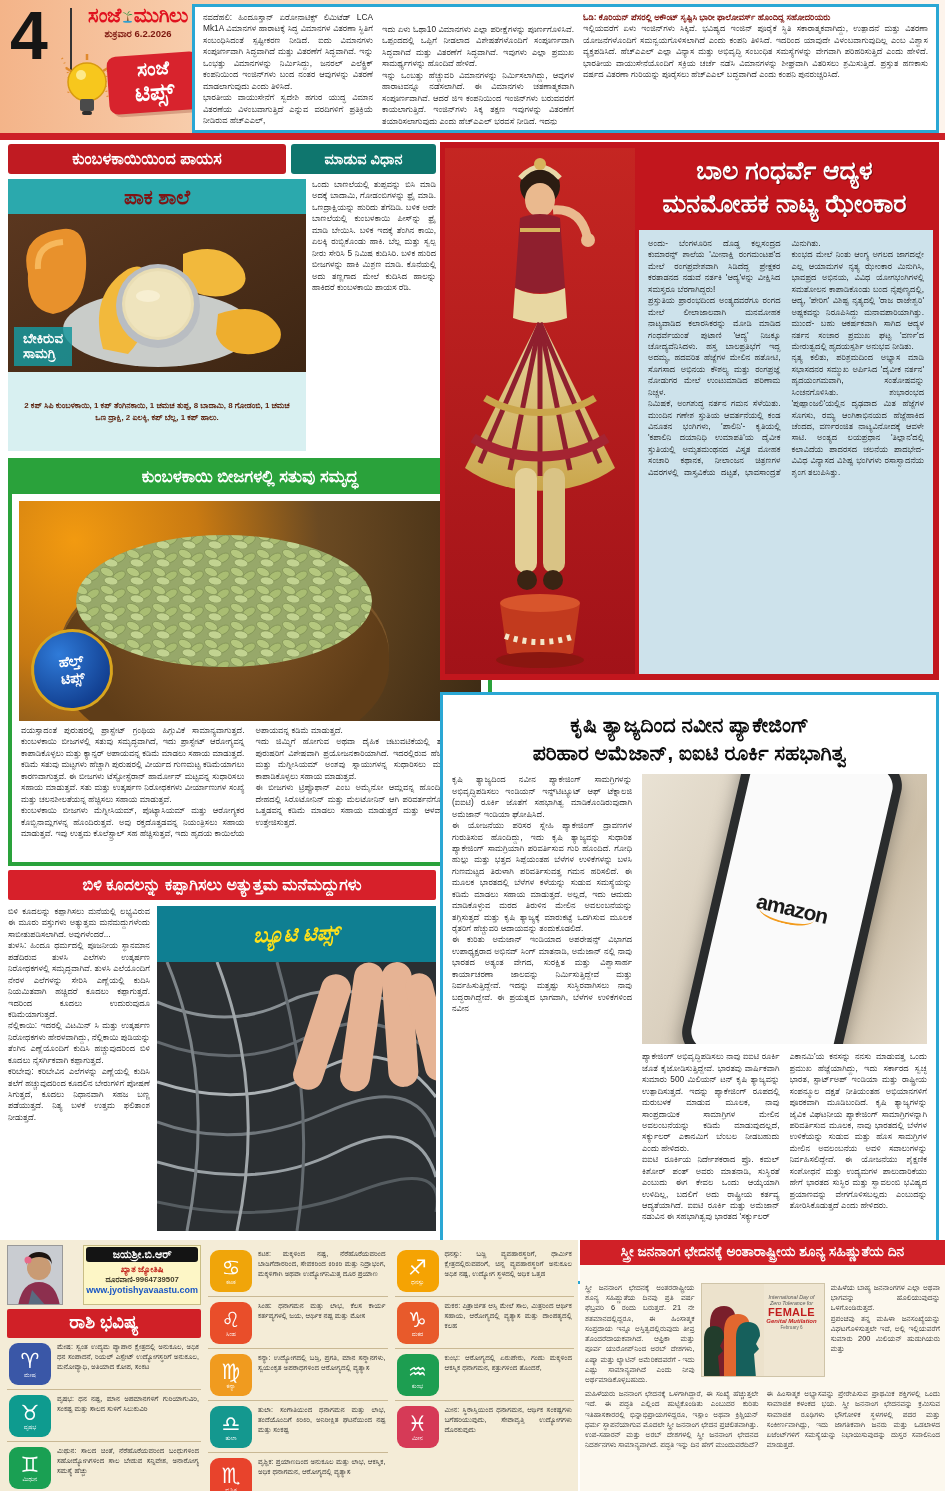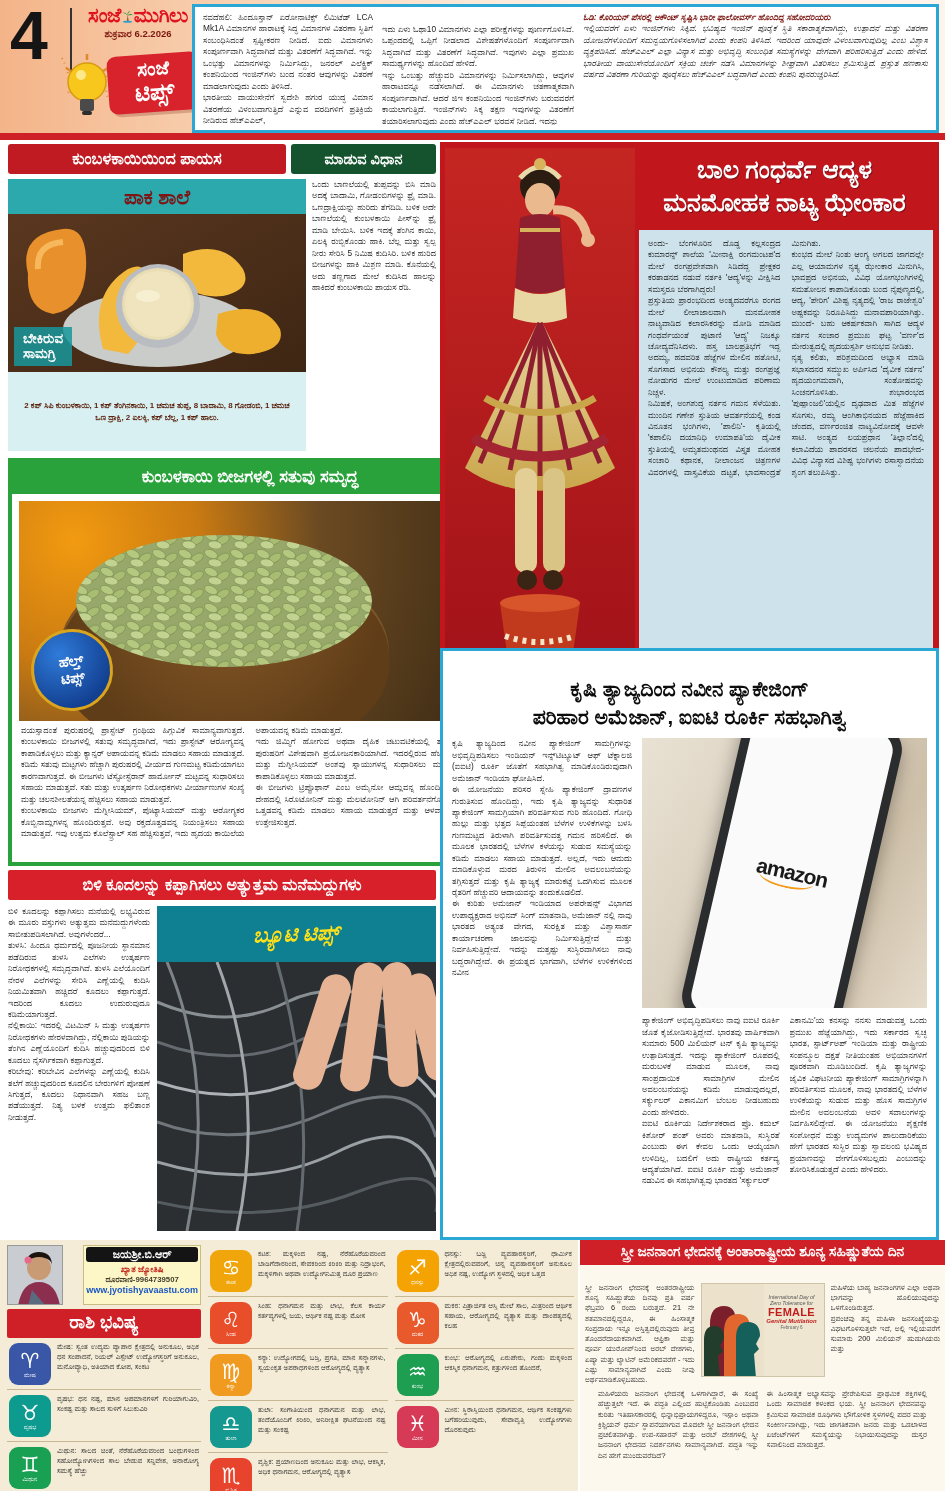--- a/index.html
+++ b/index.html
@@ -18,34 +18,34 @@
   .masthead .dt { font-size:9.5px; font-weight:bold; color:#7c170f; margin-top:1px;}
   #bulb { position:absolute; left:58px; top:48px; }
   #logo-badge { position:absolute; left:108px; top:54px; width:92px; padding:5px 4px 7px; background:#d8232d;
                 color:#fff; text-align:center; border-radius:9px; transform:rotate(-4deg);
                 box-shadow:3px 3px 0 rgba(120,30,20,.25); }
   #logo-badge .l1 { font-size:19px; font-weight:bold; line-height:1.05;}
   #logo-badge .l2 { font-size:23px; font-weight:bold; line-height:1.15;}
   #lead { position:absolute; left:192px; top:4px; width:747px; height:129px; background:#fff;
           border:3px solid #2aa7d4; padding:5px 8px; display:flex; gap:9px; }
   .lead-col { overflow:hidden; }
-  .lc1 { width:170px; } .lc2 { width:120px; } .lc3 { width:192px;margin-top:12px; } .lc4 { flex:1;font-style:italic; }
+  .lc1 { width:170px; } .lc2 { width:120px; } .lc3 { width:192px;margin-top:12px; } .lc4 { flex:1; }
   #cyanbox { background:#13aebf; color:#fff; text-align:center; padding:4px 2px 7px; margin-bottom:4px; }
   #cyanbox .c1 { font-size:17px; font-weight:bold; }
   #cyanbox .c2 { font-size:12.5px; font-weight:bold; margin-top:2px;}
   #cyanbox .c3 { font-size:12.5px; font-weight:bold; }
   .lead-kicker { font-weight:bold; color:#7c150f; }
   #redrule { position:absolute; left:0; top:133px; width:945px; height:7px; background:#cd2027; }
 
   
   #recipe { position:absolute; left:8px; top:144px; width:428px; height:310px; }
   .rec-heads { display:flex; gap:5px; }
   .h-red { width:278px; height:30px; background:#c01b22; color:#fff; font-weight:bold; font-size:16px;
            display:flex; align-items:center; justify-content:center; border-radius:3px;}
-  .h-brown { flex:1; height:30px; background:#14532d; color:#fff; font-weight:bold; font-size:14.5px;
+  .h-brown { flex:1; height:30px; background:#0f766e; color:#fff; font-weight:bold; font-size:14.5px;
            display:flex; align-items:center; justify-content:center; border-radius:3px;}
   .rec-body { display:flex; gap:6px; margin-top:5px; height:272px; }
   .rec-left { width:298px; background:#2ba9ad; position:relative; display:flex; flex-direction:column; }
   .rec-kicker { color:#7e1414; font-size:20px; font-weight:bold; text-align:center; padding:7px 0 5px; }
   .rec-photo { height:158px; position:relative; overflow:hidden; background:#5a3category; }
   .ing-label { position:absolute; left:6px; bottom:6px; background:rgba(24,150,156,.85); color:#fff;
                font-weight:bold; font-size:13.5px; line-height:1.15; padding:4px 9px; white-space:pre-line;}
   .rec-ing { flex:1; background:#d8f0f1; color:#5d2410; font-weight:bold; font-size:7.9px; line-height:1.5;
              padding:4px 10px; text-align:center; display:flex; align-items:center;}
   .rec-method { flex:1; }
@@ -71,28 +71,28 @@
   .hair-body { display:flex; gap:7px; margin-top:6px; height:325px; }
   .hair-text { width:142px; }
   .hair-photo { flex:1; position:relative; overflow:hidden; background:#23272a; }
   .hair-band { background:#0f7f92; height:56px; display:flex; align-items:center; justify-content:center; }
   .hair-band span { color:#ffe11a; font-size:21px; font-weight:bold; font-style:italic; transform:rotate(-2deg); }
 
   
   #dance { position:absolute; left:440px; top:142px; width:499px; height:538px; background:#c2161d; }
   .dance-head { position:absolute; left:198px; top:12px; right:8px; text-align:center; color:#fff;
                 font-weight:bold; font-size:25px; line-height:1.3; white-space:pre-line;
-                text-shadow:1px 1px 0 #7a0d12;font-family:Liberation Serif, serif;}
+                text-shadow:1px 1px 0 #7a0d12;}
   .dance-photo { position:absolute; left:5px; top:6px; width:190px; bottom:6px; overflow:hidden; }
   .dance-text { position:absolute; left:199px; top:88px; right:6px; bottom:6px; background:#cde2eb;
                 padding:8px 9px; columns:2; column-gap:11px; }
 
   
-  #amazon { position:absolute; left:440px; top:648px; width:499px; height:592px; border:3px solid #2aa7d4;
-            background:#fff; padding:22px 9px; }
+  #amazon { position:absolute; left:440px; top:692px; width:499px; height:592px; border:3px solid #2aa7d4;
+            background:#fff; padding:14px 9px; }
   .amz-head { text-align:center; font-weight:bold; font-size:20.5px; line-height:1.35; color:#0d0d0d;
               white-space:pre-line; margin:2px 0 8px; }
   .amz-body { display:flex; gap:10px; height:460px; }
   .amz-left { width:180px; }
   .amz-right { flex:1; display:flex; flex-direction:column; gap:7px; }
   .amz-photo { height:270px; position:relative; overflow:hidden;
      background:linear-gradient(120deg,#e9e2d4,#d8cdbb 45%,#cdbfa8 70%,#e6dccc); }
   .phone { position:absolute; left:70px; top:-30px; width:160px; height:330px; background:#2a2c2d;
            border-radius:26px; transform:rotate(13deg); box-shadow:0 8px 18px rgba(0,0,0,.35); }
   .screen { position:absolute; left:9px; top:9px; right:9px; bottom:9px; background:#fafafa; border-radius:18px;
@@ -130,21 +130,21 @@
   .fgm-head { background:#d02027; color:#fff; font-weight:bold; font-size:13.8px; text-align:center; padding:4px 2px 5px; }
   .fgm-row { display:flex; gap:6px; padding:18px 5px 2px; }
   .fgm-colnarrow { flex:1; font-size:7.4px; }
   .fgm-poster { width:124px; height:94px; background:#efe6d2; border:1px solid #cfc4a8; position:relative;
                 overflow:hidden; display:flex; }
   .poster-text { position:absolute; right:3px; top:10px; width:58px; text-align:center; }
   .pt1 { font-size:5.3px; font-style:italic; color:#555; }
   .pt2 { font-size:11px; font-weight:bold; color:#c11d1d; letter-spacing:.3px; }
   .pt3 { font-size:6px; font-weight:bold; font-style:italic; color:#c11d1d; }
   .pt4 { font-size:4.6px; color:#666; margin-top:1px; }
-  .fgm-bottom { display:flex; gap:8px; padding:2px 18px; }
+  .fgm-bottom { display:flex; gap:8px; padding:2px 5px; }
 </style>
 </head>
 <body>
 
 <div id="page">
 
   <div id="header">
     <div id="pageno">4</div>
     <div id="pageno-bar"></div>
 

